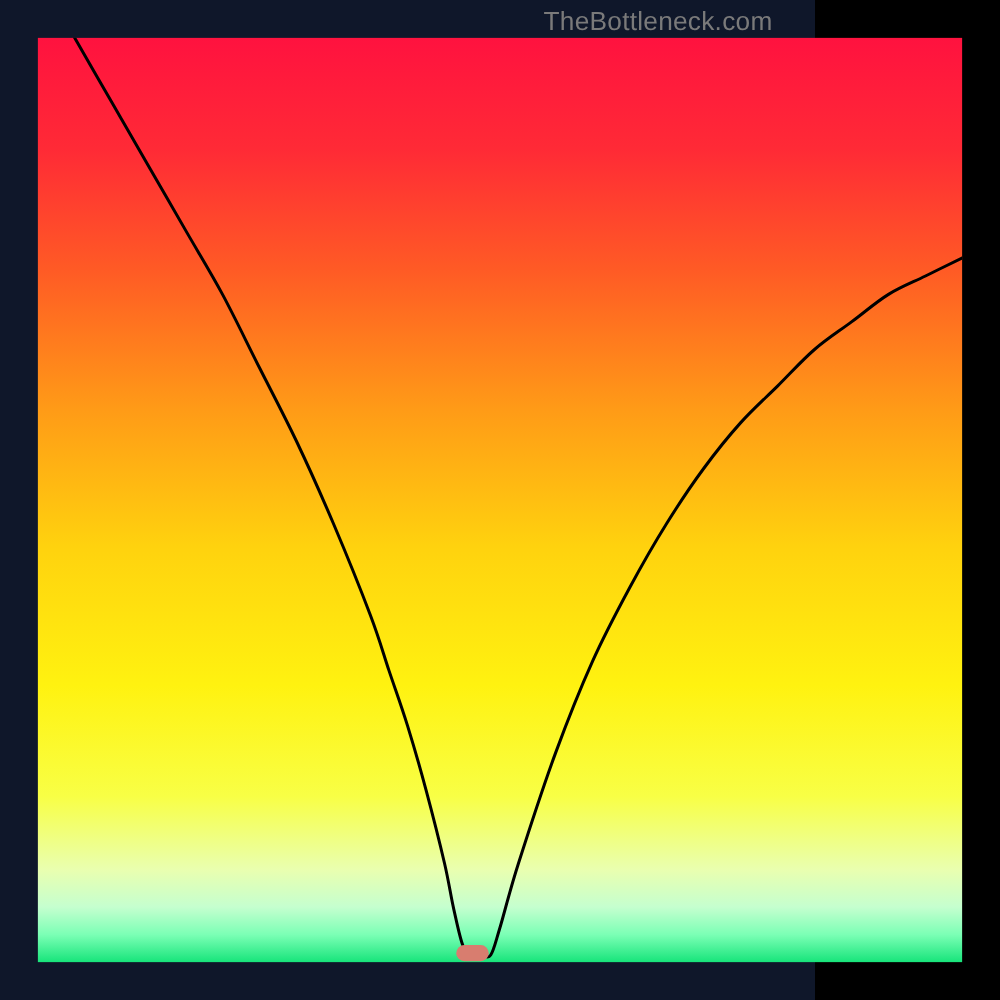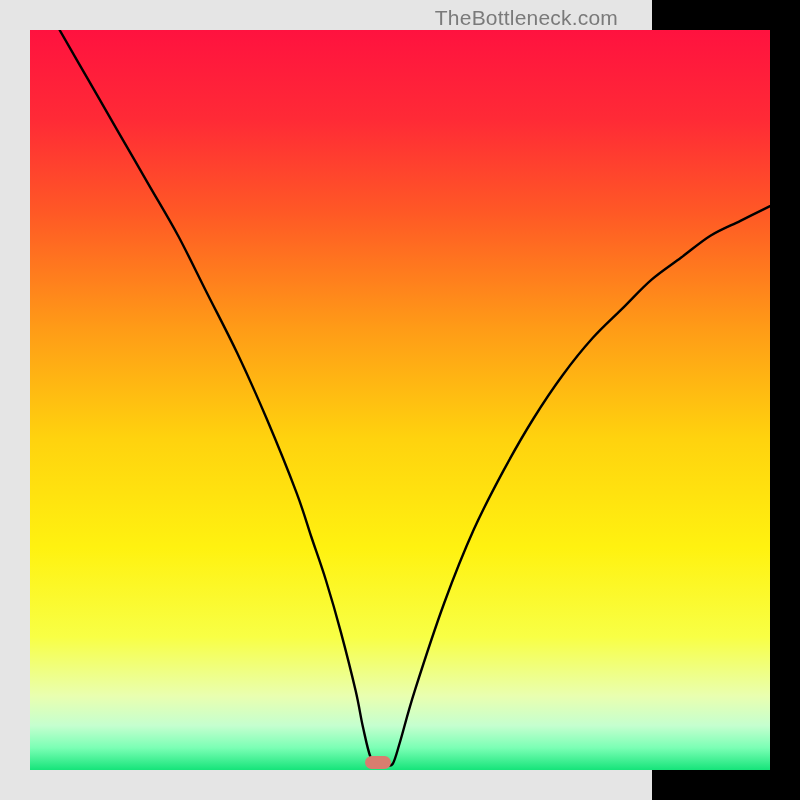--- a/index.html
+++ b/index.html
@@ -8,21 +8,21 @@
     width: 800px;
     height: 800px;
     background: #000;
     overflow: hidden;
     font-family: Arial, Helvetica, sans-serif;
   }
   .frame {
     position: relative;
     width: 652px;
     height: 800px;
-    background: #e5e5e5;
+    background: #0f172a;
   }
   .plot-area {
     position: absolute;
     left: 30px;
     top: 30px;
     width: 740px;
     height: 740px;
     overflow: hidden;
   }
   .gradient {

